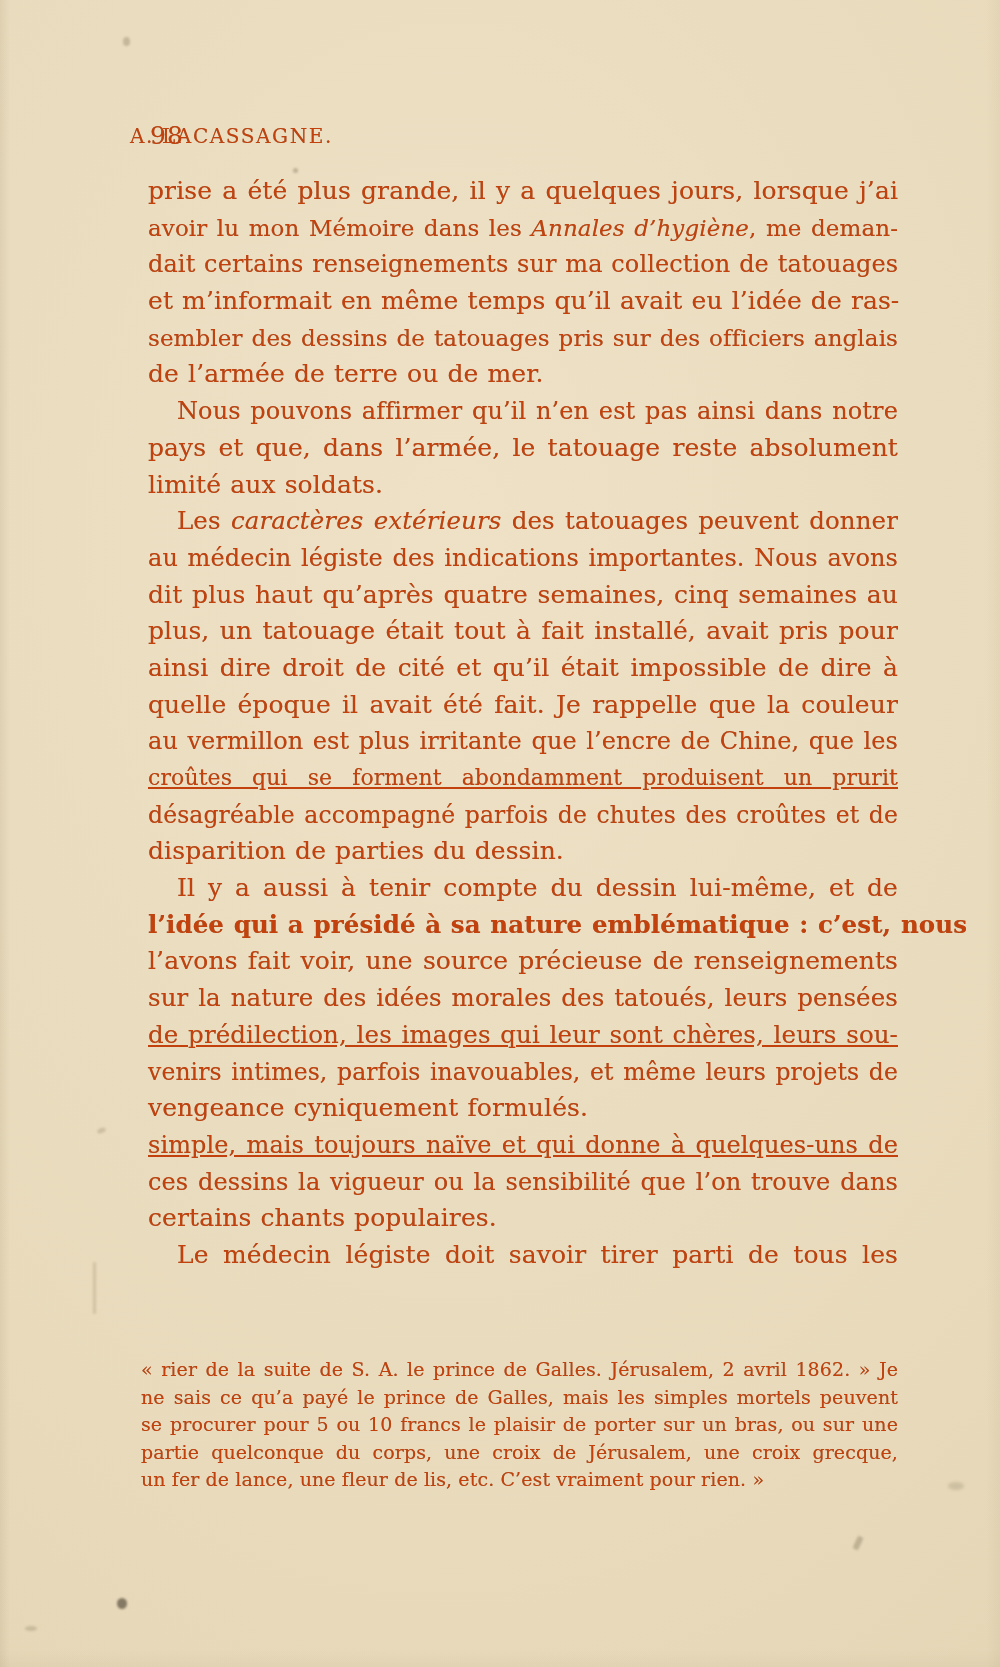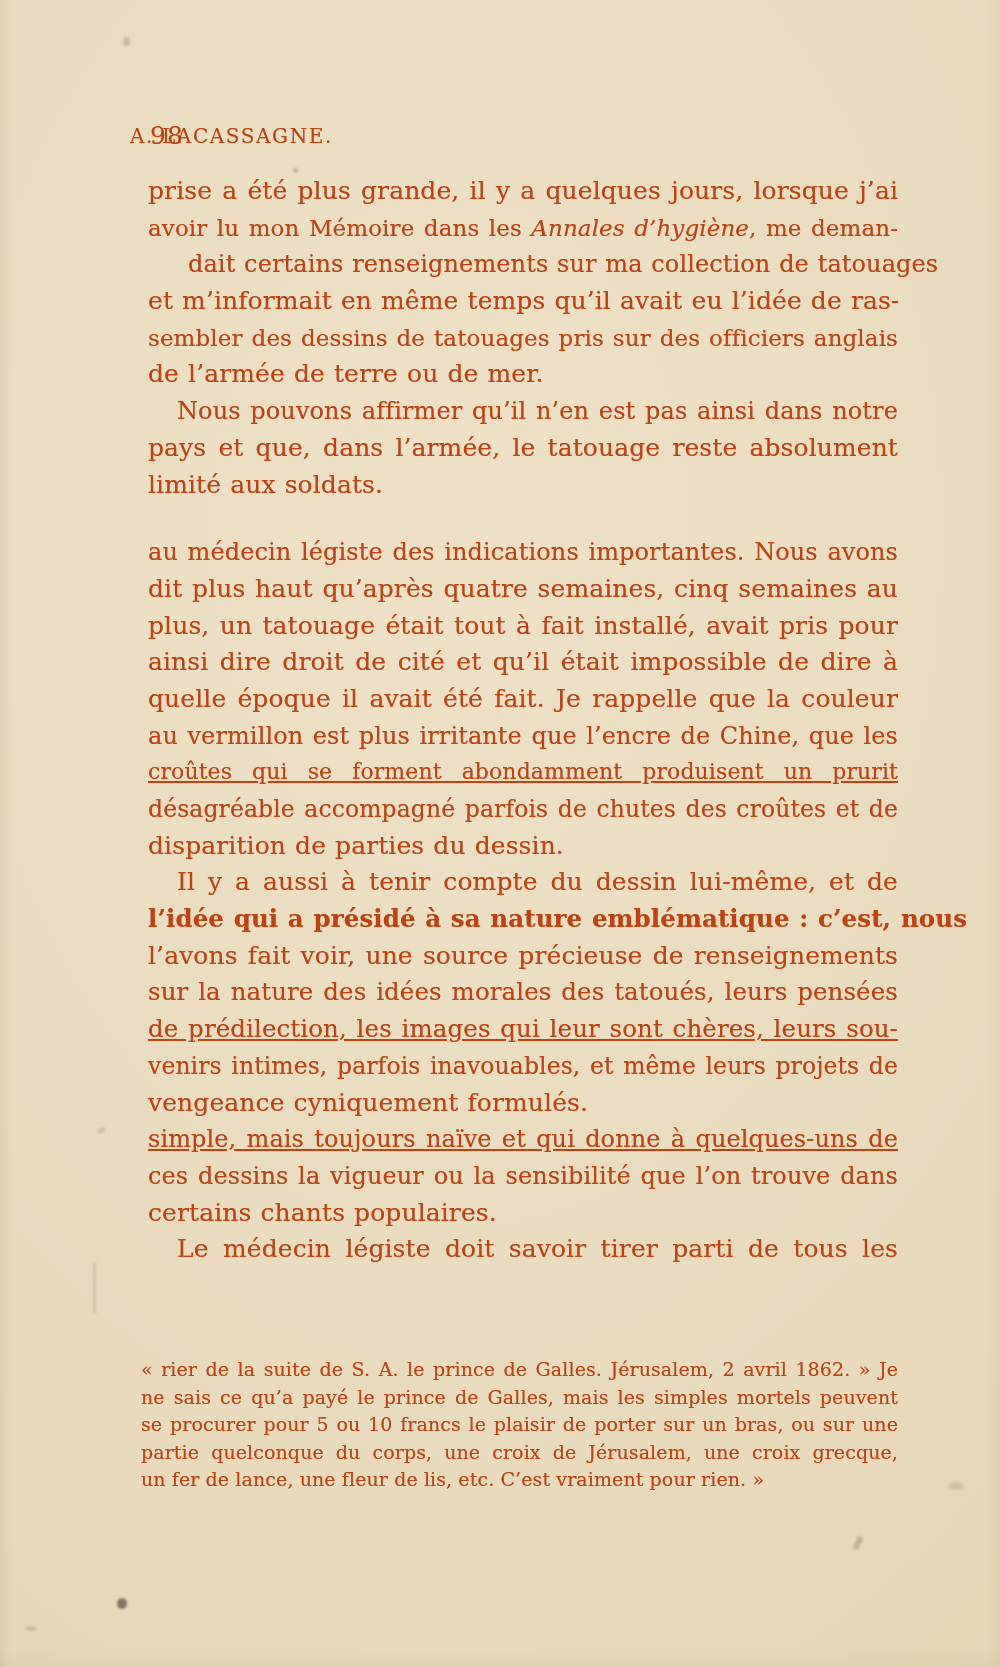--- a/index.html
+++ b/index.html
@@ -70,28 +70,29 @@
 <div class="paper"></div>
 
 <div class="header-row">
   <div class="page-number ink">98</div>
   <div class="running-title ink">A. LACASSAGNE.</div>
 </div>
 
 <div class="text-block ink" id="text-block">
     <div class="line"><span>prise a été plus grande, il y a quelques jours, lorsque j’ai</span></div>
     <div class="line" style="font-size: 23px;"><span>avoir lu mon Mémoire dans les </span><i>Annales d’hygiène</i><span>, me deman-</span></div>
-    <div class="line" style="font-size: 24px; margin-left: 40px;"><span>dait certains renseignements sur ma collection de tatouages</span></div>
+    <div class="line" style="font-size: 24px;"><span>dait certains renseignements sur ma collection de tatouages</span></div>
     <div class="line"><span>et m’informait en même temps qu’il avait eu l’idée de ras-</span></div>
     <div class="line" style="font-size: 23px;"><span>sembler des dessins de tatouages pris sur des officiers anglais</span></div>
     <div class="line lastline"><span>de l’armée de terre ou de mer.</span></div>
     <div class="line indent" style="font-size: 24px;"><span>Nous pouvons affirmer qu’il n’en est pas ainsi dans notre</span></div>
     <div class="line"><span>pays et que, dans l’armée, le tatouage reste absolument</span></div>
     <div class="line lastline"><span>limité aux soldats.</span></div>
-    <div class="line" style="font-size: 24px; margin-top: 31px;"><span>au médecin légiste des indications importantes. Nous avons</span></div>
+    <div class="line indent" style="font-size: 24.5px;"><span>Les </span><i>caractères extérieurs</i><span> des tatouages peuvent donner</span></div>
+    <div class="line" style="font-size: 24px;"><span>au médecin légiste des indications importantes. Nous avons</span></div>
     <div class="line"><span>dit plus haut qu’après quatre semaines, cinq semaines au</span></div>
     <div class="line"><span>plus, un tatouage était tout à fait installé, avait pris pour</span></div>
     <div class="line"><span>ainsi dire droit de cité et qu’il était impossible de dire à</span></div>
     <div class="line"><span>quelle époque il avait été fait. Je rappelle que la couleur</span></div>
     <div class="line" style="font-size: 24px;"><span>au vermillon est plus irritante que l’encre de Chine, que les</span></div>
     <div class="line" style="font-size: 22px; text-decoration: underline;"><span>croûtes qui se forment abondamment produisent un prurit</span></div>
     <div class="line" style="font-size: 23.5px;"><span>désagréable accompagné parfois de chutes des croûtes et de</span></div>
     <div class="line lastline"><span>disparition de parties du dessin.</span></div>
     <div class="line indent"><span>Il y a aussi à tenir compte du dessin lui-même, et de</span></div>
     <div class="line" style="font-size: 24.5px; font-weight: bold;"><span>l’idée qui a présidé à sa nature emblématique : c’est, nous</span></div>

